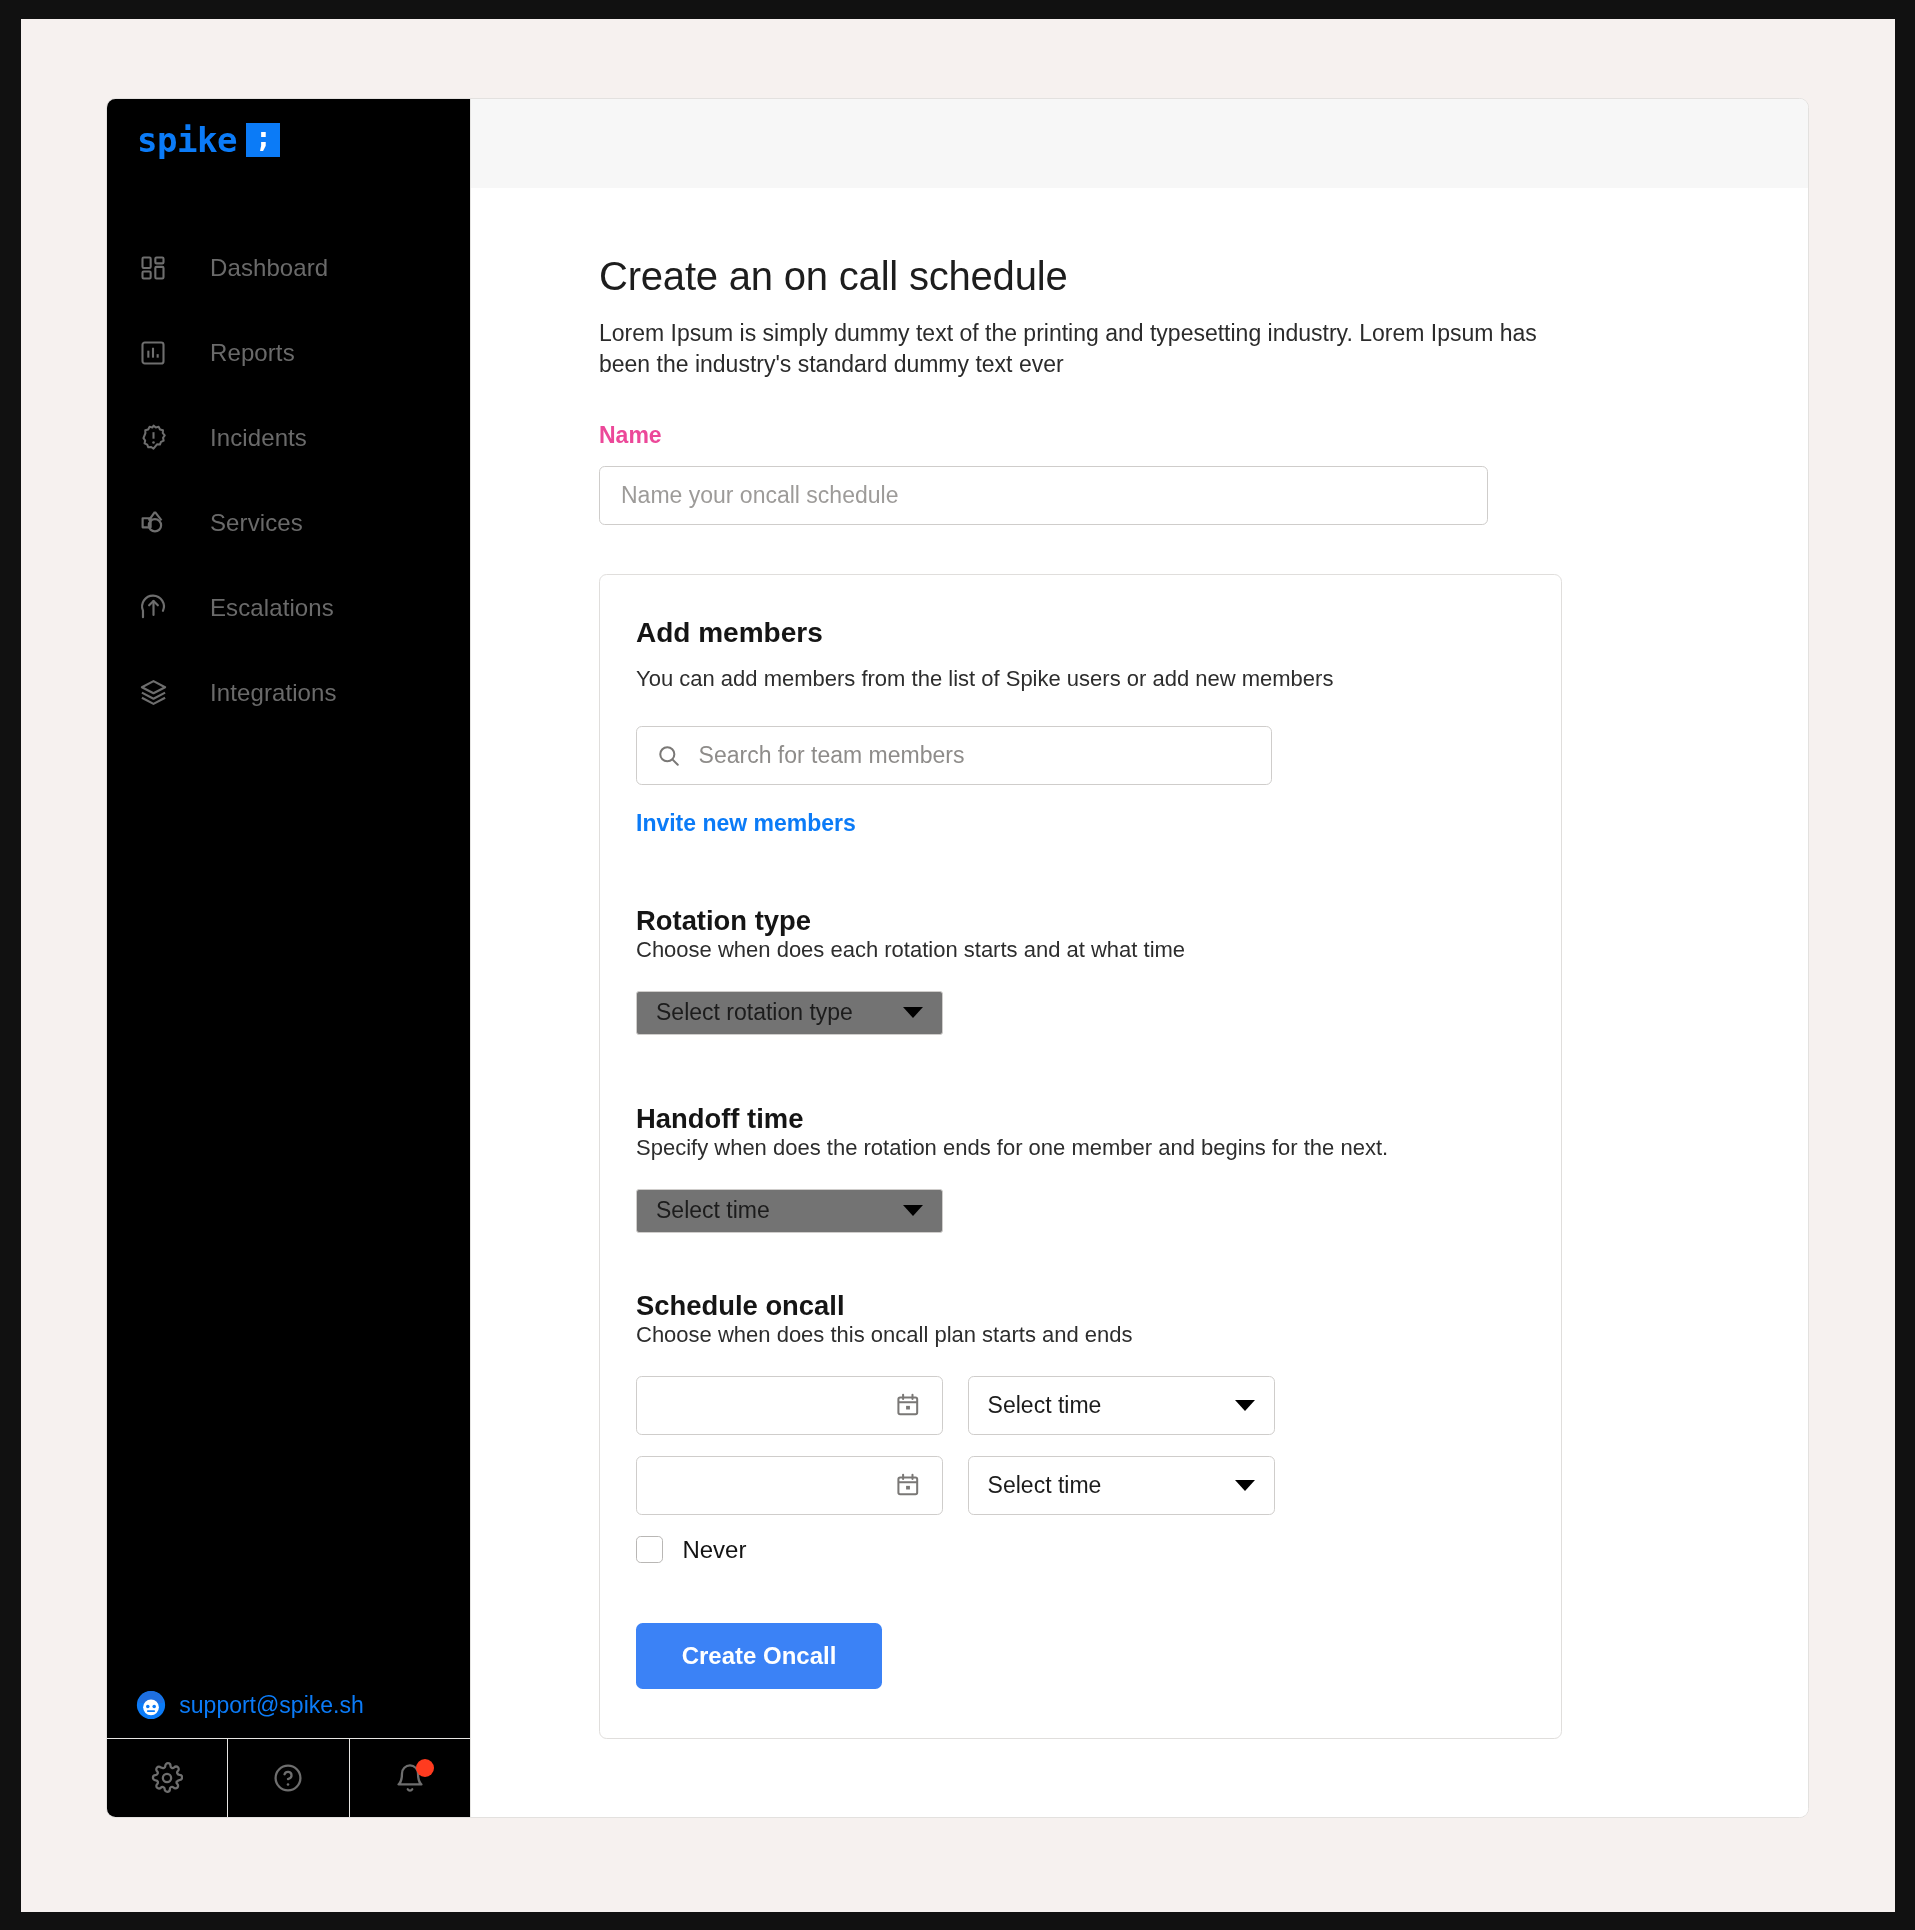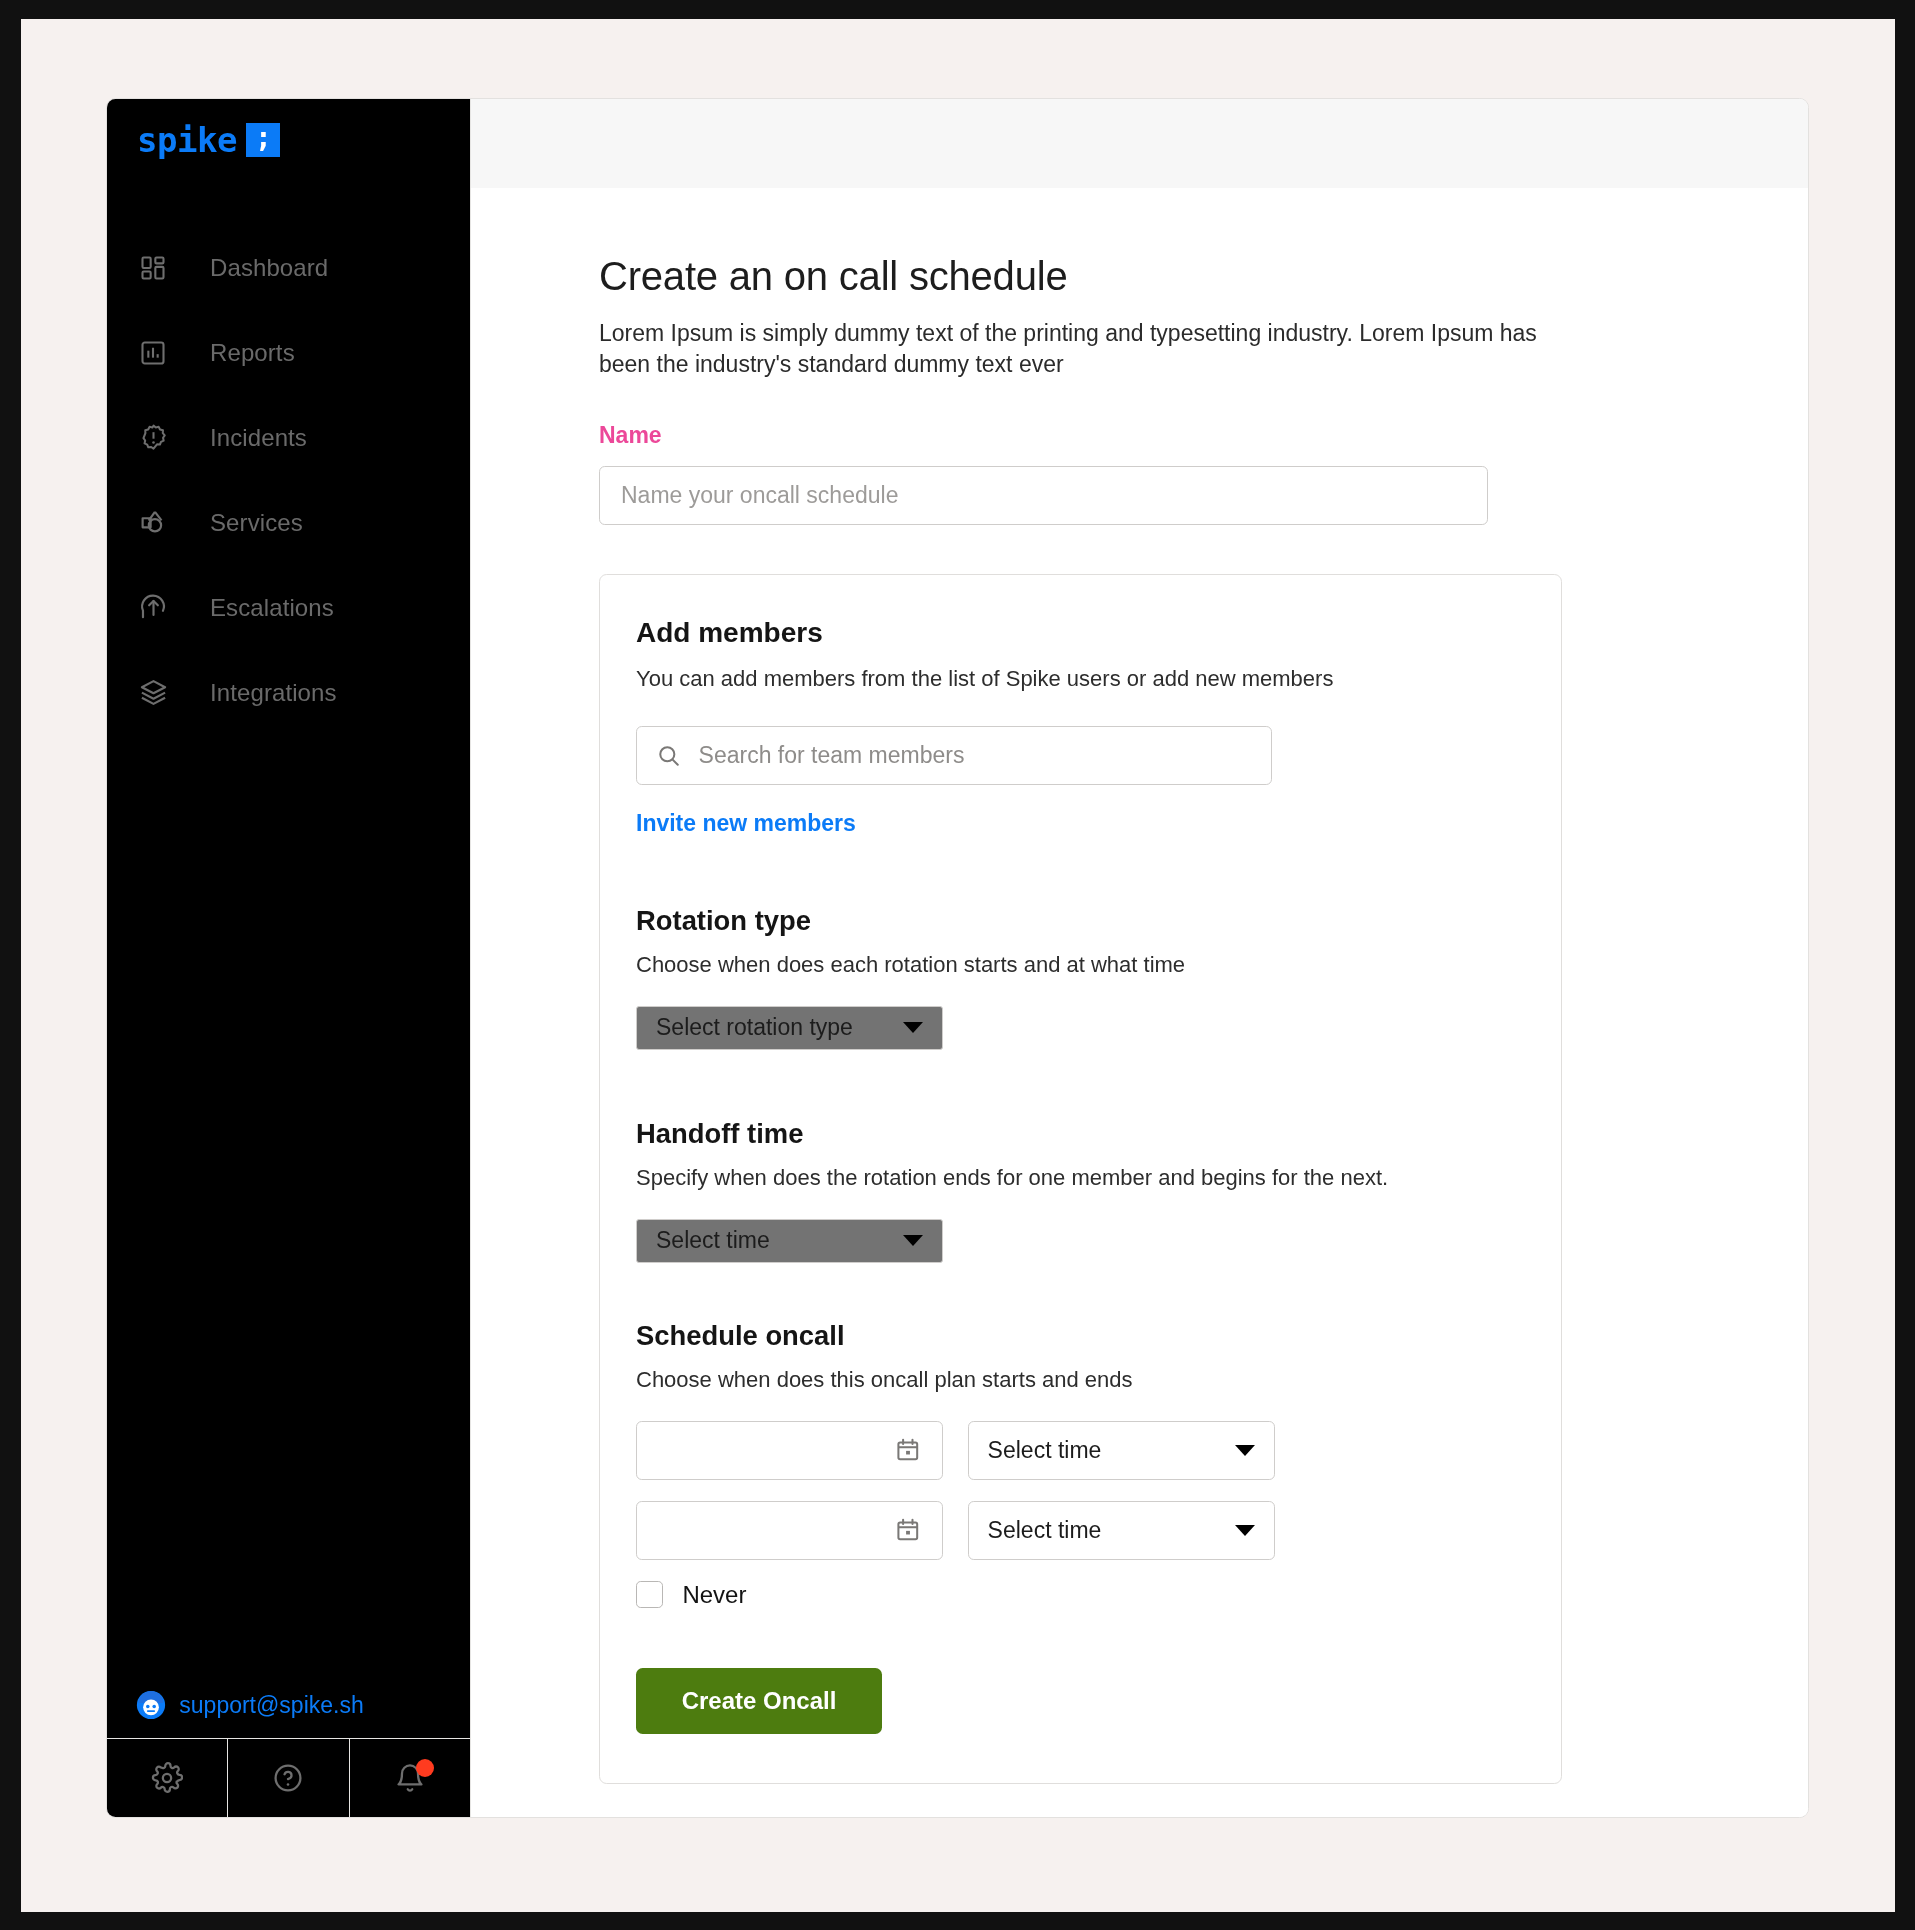--- a/index.html
+++ b/index.html
@@ -239,21 +239,20 @@
     cursor: pointer;
   }
 
   .section { margin-top: 68px; }
   .section-title {
     font-size: 27.4px;
     font-weight: 700;
     color: #151515;
   }
   .section-sub {
-    margin-top: 15px;
     font-size: 22px;
     color: #2d2d2d;
   }
 
   .select {
     margin-top: 28px;
     width: 307px;
     height: 44px;
     border: 0.9px solid #cfcdcb;
     border-radius: 3px;
@@ -318,21 +317,21 @@
     background: #fff;
     margin-right: 19px;
     flex: 0 0 27.4px;
   }
   .check-label { font-size: 24px; color: #131313; }
 
   .primary-btn {
     margin-top: 59px;
     width: 246px;
     height: 66px;
-    background: #4d7c0f;
+    background: #3b82f6;
     border: none;
     border-radius: 6.6px;
     color: #fff;
     font-size: 24px;
     font-weight: 700;
     font-family: "Liberation Sans", sans-serif;
     cursor: pointer;
     display: flex;
     align-items: center;
     justify-content: center;

